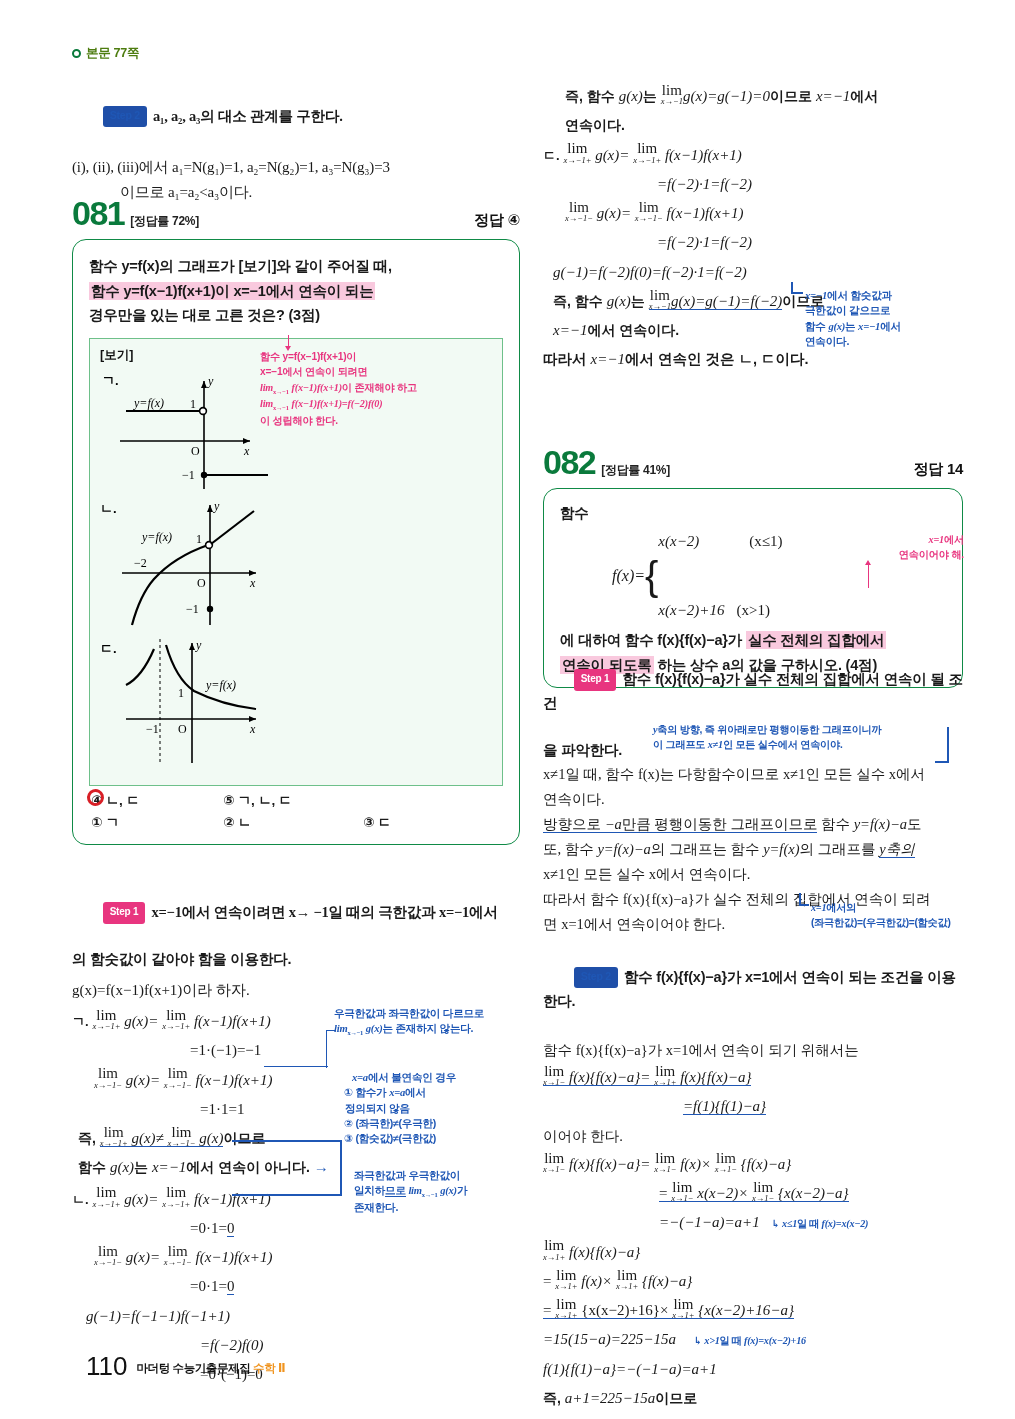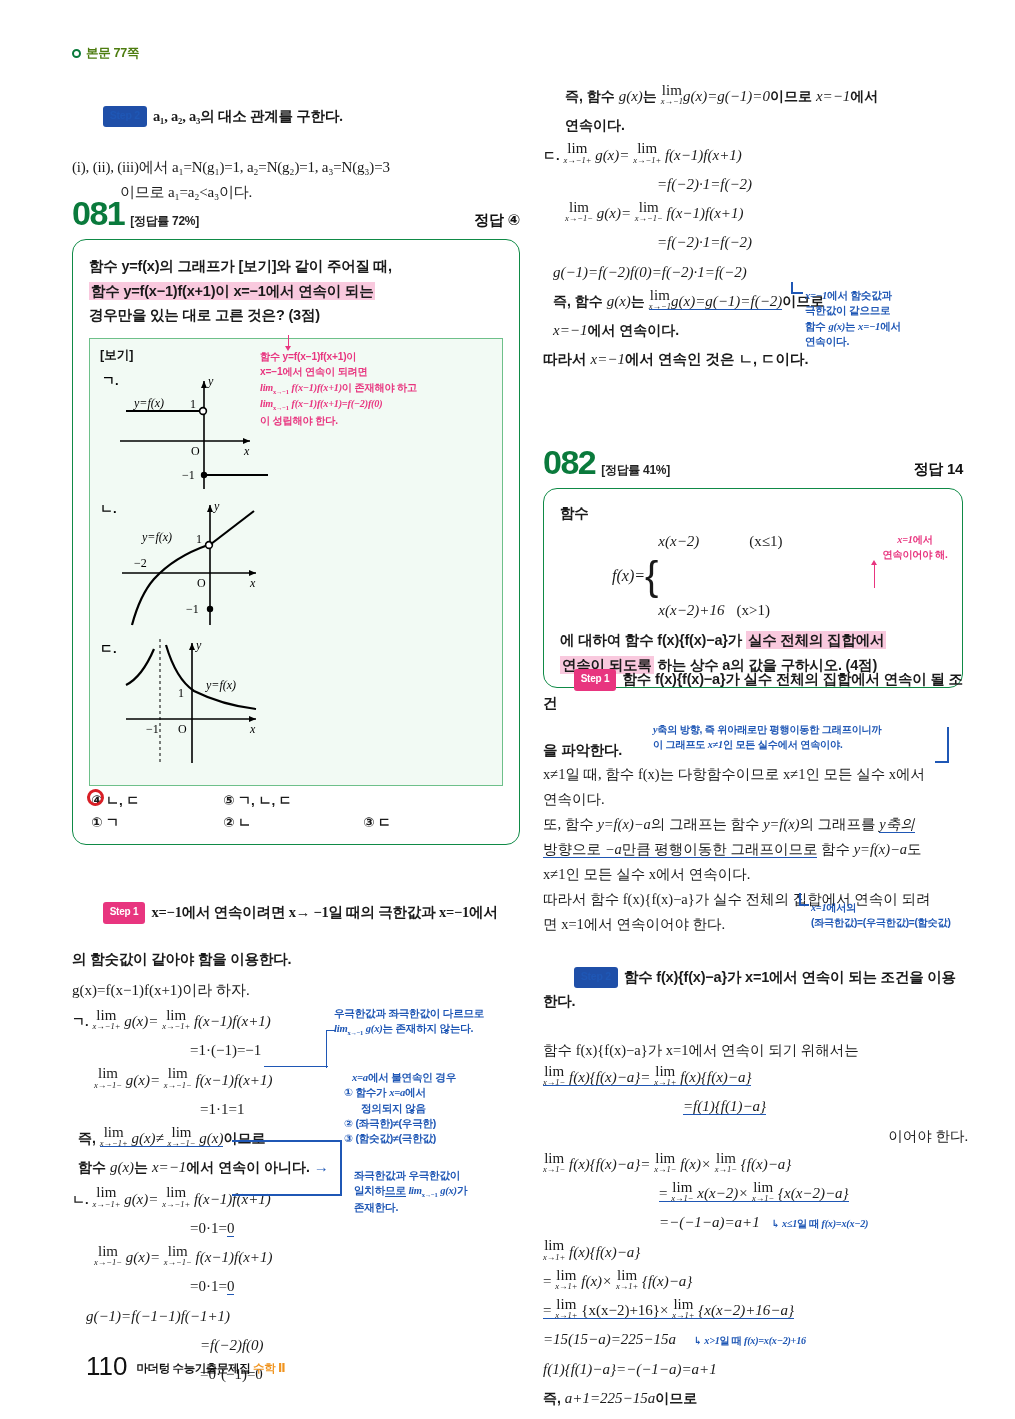--- a/index.html
+++ b/index.html
@@ -281,21 +281,21 @@
         <div>우극한값과 좌극한값이 다르므로</div>
         <div><span class="ser" style="font-style:italic;">lim</span><span class="ser" style="font-size:6.5px;vertical-align:-3px;">x→−1</span> <span class="ser" style="font-style:italic;">g(x)</span>는 존재하지 않는다.</div>
       </div>
       <div class="bline" style="left:254px;top:152px;width:10px;height:1.4px;"></div>
       <div class="bline" style="left:254px;top:152px;width:1.4px;height:38px;"></div>
       <div class="bline" style="left:192px;top:188px;width:64px;height:1.4px;"></div>
 
       <div class="blue" style="position:absolute;left:272px;top:192px;width:180px;">
         <div style="margin-left:8px;"><span class="ser" style="font-style:italic;">x=a</span>에서 불연속인 경우</div>
         <div>① 함수가 <span class="ser" style="font-style:italic;">x=a</span>에서</div>
-        <div style="margin-left:17px;">정의되지 않음</div>
+        <div style="margin-left:1px;">정의되지 않음</div>
         <div>② (좌극한)≠(우극한)</div>
         <div>③ (함숫값)≠(극한값)</div>
       </div>
 
       <div class="blue" style="position:absolute;left:282px;top:290px;width:178px;">
         <div>좌극한값과 우극한값이</div>
         <div>일치하<span style="border-bottom:1.2px solid #1f57b5;">므로</span> <span class="ser" style="font-style:italic;">lim</span><span class="ser" style="font-size:6.5px;vertical-align:-3px;">x→−1</span> <span class="ser" style="font-style:italic;">g(x)</span>가</div>
         <div>존재한다.</div>
       </div>
       <div class="bline" style="left:268px;top:262px;width:1.6px;height:56px;"></div>
@@ -358,43 +358,43 @@
       <div class="qbox" style="padding:12px 16px 10px;">
         <div class="line ko">함수</div>
 
         <div style="display:flex;align-items:center;justify-content:flex-start;margin:4px 0 6px;padding-left:52px;position:relative;">
           <span class="ser" style="font-style:italic;font-size:16px;">f(x)=</span>
           <span class="brace">{</span>
           <span class="cases">
             <span class="cr ser" style="font-style:italic;"><span>x(x−2)</span><span class="cond" style="font-style:normal;margin-left:50px;">(x≤1)</span></span>
             <span class="cr ser" style="font-style:italic;margin-top:46px;"><span>x(x−2)+16</span><span class="cond" style="font-style:normal;margin-left:12px;">(x&gt;1)</span></span>
           </span>
-          <span class="pink-ann" style="left:300px;top:2px;width:110px;text-align:center;">
+          <span class="pink-ann" style="left:294px;top:2px;width:110px;text-align:right;">
             <span style="display:block;"><span class="ser" style="font-style:italic;">x=1</span>에서</span>
             <span style="display:block;">연속이어야 해.</span>
             <span style="position:absolute;left:14px;top:30px;width:1.2px;height:26px;background:#e8357f;"></span>
             <span style="position:absolute;left:11px;top:28px;width:0;height:0;border-left:3.5px solid transparent;border-right:3.5px solid transparent;border-bottom:5px solid #e8357f;"></span>
           </span>
         </div>
 
         <div class="line ko"><span>에 대하여 함수 f(x){f(x)−a}가 </span><span class="hl">실수 전체의 집합에서</span></div>
         <div class="line ko"><span class="hl">연속이 되도록</span><span> 하는 상수 a의 값을 구하시오. (4점)</span></div>
       </div>
     </div>
 
     <div style="position:absolute;top:645px;left:0;width:425px;">
       <div class="line ko">
         <span class="step pink">Step 1</span><span>함수 f(x){f(x)−a}가 실수 전체의 집합에서 연속이 될 조건</span>
       </div>
       <div class="line ko">을 파악한다.</div>
 
       <div class="eq" style="font-size:14.5px;line-height:1.72;">x≠1일 때, 함수 f(x)는 다항함수이므로 x≠1인 모든 실수 x에서</div>
       <div class="eq" style="font-size:14.5px;line-height:1.72;">연속이다.</div>
+      <div class="eq" style="font-size:14.5px;line-height:1.72;"><span style="border-bottom:1.4px solid #1f57b5;">방향으로 <span style="font-style:italic;">−a</span>만큼 평행이동한 그래프이므로</span> 함수 <span style="font-style:italic;">y=f(x)−a</span>도</div>
       <div class="eq" style="font-size:14.5px;line-height:1.72;">또, 함수 <span style="font-style:italic;">y=f(x)−a</span>의 그래프는 함수 <span style="font-style:italic;">y=f(x)</span>의 그래프를 <span style="border-bottom:1.4px solid #1f57b5;font-style:italic;">y축의</span></div>
-      <div class="eq" style="font-size:14.5px;line-height:1.72;"><span style="border-bottom:1.4px solid #1f57b5;">방향으로 <span style="font-style:italic;">−a</span>만큼 평행이동한 그래프이므로</span> 함수 <span style="font-style:italic;">y=f(x)−a</span>도</div>
       <div class="eq" style="font-size:14.5px;line-height:1.72;">x≠1인 모든 실수 x에서 연속이다.</div>
       <div class="eq" style="font-size:14.5px;line-height:1.72;">따라서 함수 f(x){f(x)−a}가 실수 전체의 집합에서 연속이 되려</div>
       <div class="eq" style="font-size:14.5px;line-height:1.72;">면 x=1에서 연속이어야 한다.</div>
 
       <div class="blue" style="position:absolute;left:110px;top:78px;width:300px;font-size:10.2px;">
         <div><span class="ser" style="font-style:italic;">y</span>축의 방향, 즉 위아래로만 평행이동한 그래프이니까</div>
         <div>이 그래프도 <span class="ser" style="font-style:italic;">x≠1</span>인 모든 실수에서 연속이야.</div>
       </div>
       <div class="bline" style="left:404px;top:82px;width:1.5px;height:36px;"></div>
       <div class="bline" style="left:392px;top:116px;width:14px;height:1.5px;"></div>
@@ -404,21 +404,21 @@
       </div>
 
       <div class="eq" style="font-size:14.5px;line-height:1.8;">함수 f(x){f(x)−a}가 x=1에서 연속이 되기 위해서는</div>
 
       <div class="eq">
         <span style="border-bottom:1.5px solid #1f57b5;">
           <span class="lim"><span class="lw">lim</span><span class="ls">x→1−</span></span><span style="font-style:italic;"> f(x){f(x)−a}= </span>
           <span class="lim"><span class="lw">lim</span><span class="ls">x→1+</span></span><span style="font-style:italic;"> f(x){f(x)−a}</span></span>
       </div>
       <div class="eq" style="padding-left:140px;"><span style="border-bottom:1.5px solid #1f57b5;font-style:italic;">=f(1){f(1)−a}</span></div>
-      <div class="eq" style="font-size:14.5px;text-align:right;">이어야 한다.</div>
+      <div class="eq" style="font-size:14.5px;">이어야 한다.</div>
 
       <div class="blue" style="position:absolute;left:268px;top:256px;width:170px;font-size:10.2px;">
         <div><span class="ser" style="font-style:italic;">x=1</span>에서의</div>
         <div>(좌극한값)=(우극한값)=(함숫값)</div>
       </div>
       <div class="bline" style="left:256px;top:248px;width:1.5px;height:12px;"></div>
       <div class="bline" style="left:256px;top:259px;width:10px;height:1.5px;"></div>
 
       <div class="eq">
         <span class="lim"><span class="lw">lim</span><span class="ls">x→1−</span></span><span style="font-style:italic;"> f(x){f(x)−a}= </span>

